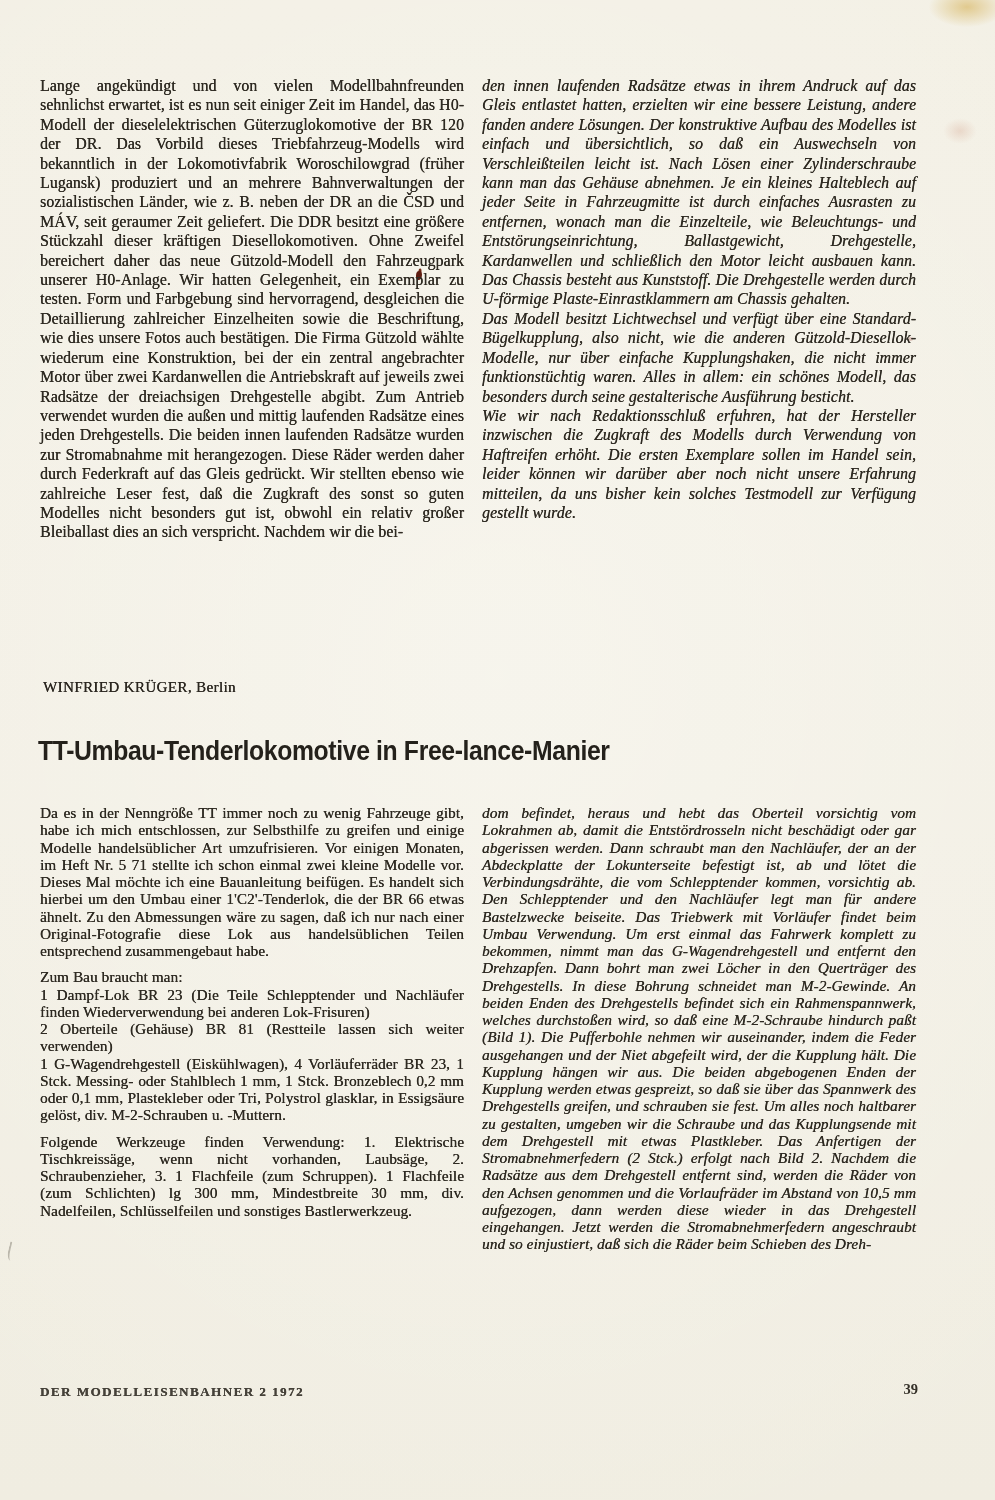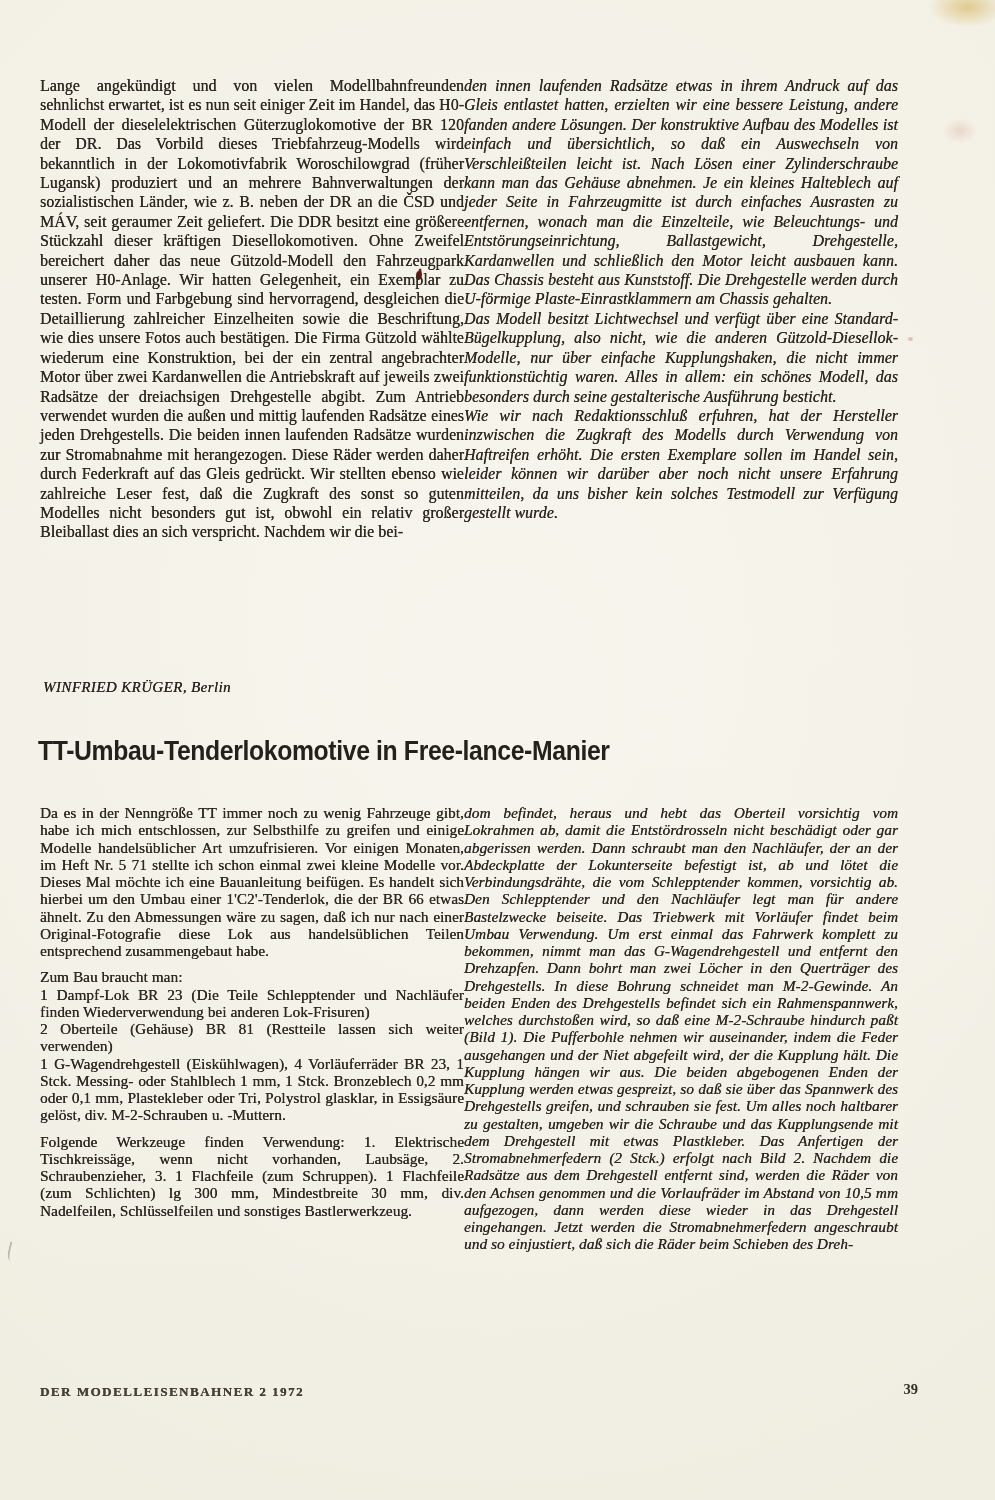--- a/index.html
+++ b/index.html
@@ -22,21 +22,21 @@
       radial-gradient(ellipse 120% 90% at 50% 45%, rgba(255,255,252,0.35), rgba(0,0,0,0) 70%),
       linear-gradient(180deg, #f3f0e5 0%, #f2efe4 55%, #f0ede1 100%);
   }
   
   .cols {
     position: absolute;
     left: 40px;
     width: 876px;
     display: flex;
   }
-  .col-left  { width: 424px; }
+  .col-left  { width: 424px; margin-right: 18px; }
   .col-right { width: 434px; font-style: italic; }
   .block1 {
     top: 76px;
     font-size: 15.8px;
     line-height: 19.4px;
   }
   .block2 {
     top: 804px;
     font-size: 15.2px;
     line-height: 17.25px;
@@ -50,21 +50,20 @@
   p.gap-before { margin-top: 9px; }
 
   .byline {
     position: absolute;
     left: 43px;
     top: 679px;
     font-size: 15px;
     letter-spacing: 0.4px;
     text-shadow: 0.2px 0 0 currentColor;
     color: #2b2720;
-    font-style: italic;
   }
   .headline {
     position: absolute;
     left: 38px;
     top: 735px;
     font-family: "Liberation Sans", sans-serif;
     font-weight: bold;
     font-size: 27.5px;
     letter-spacing: -0.4px;
     white-space: nowrap;

